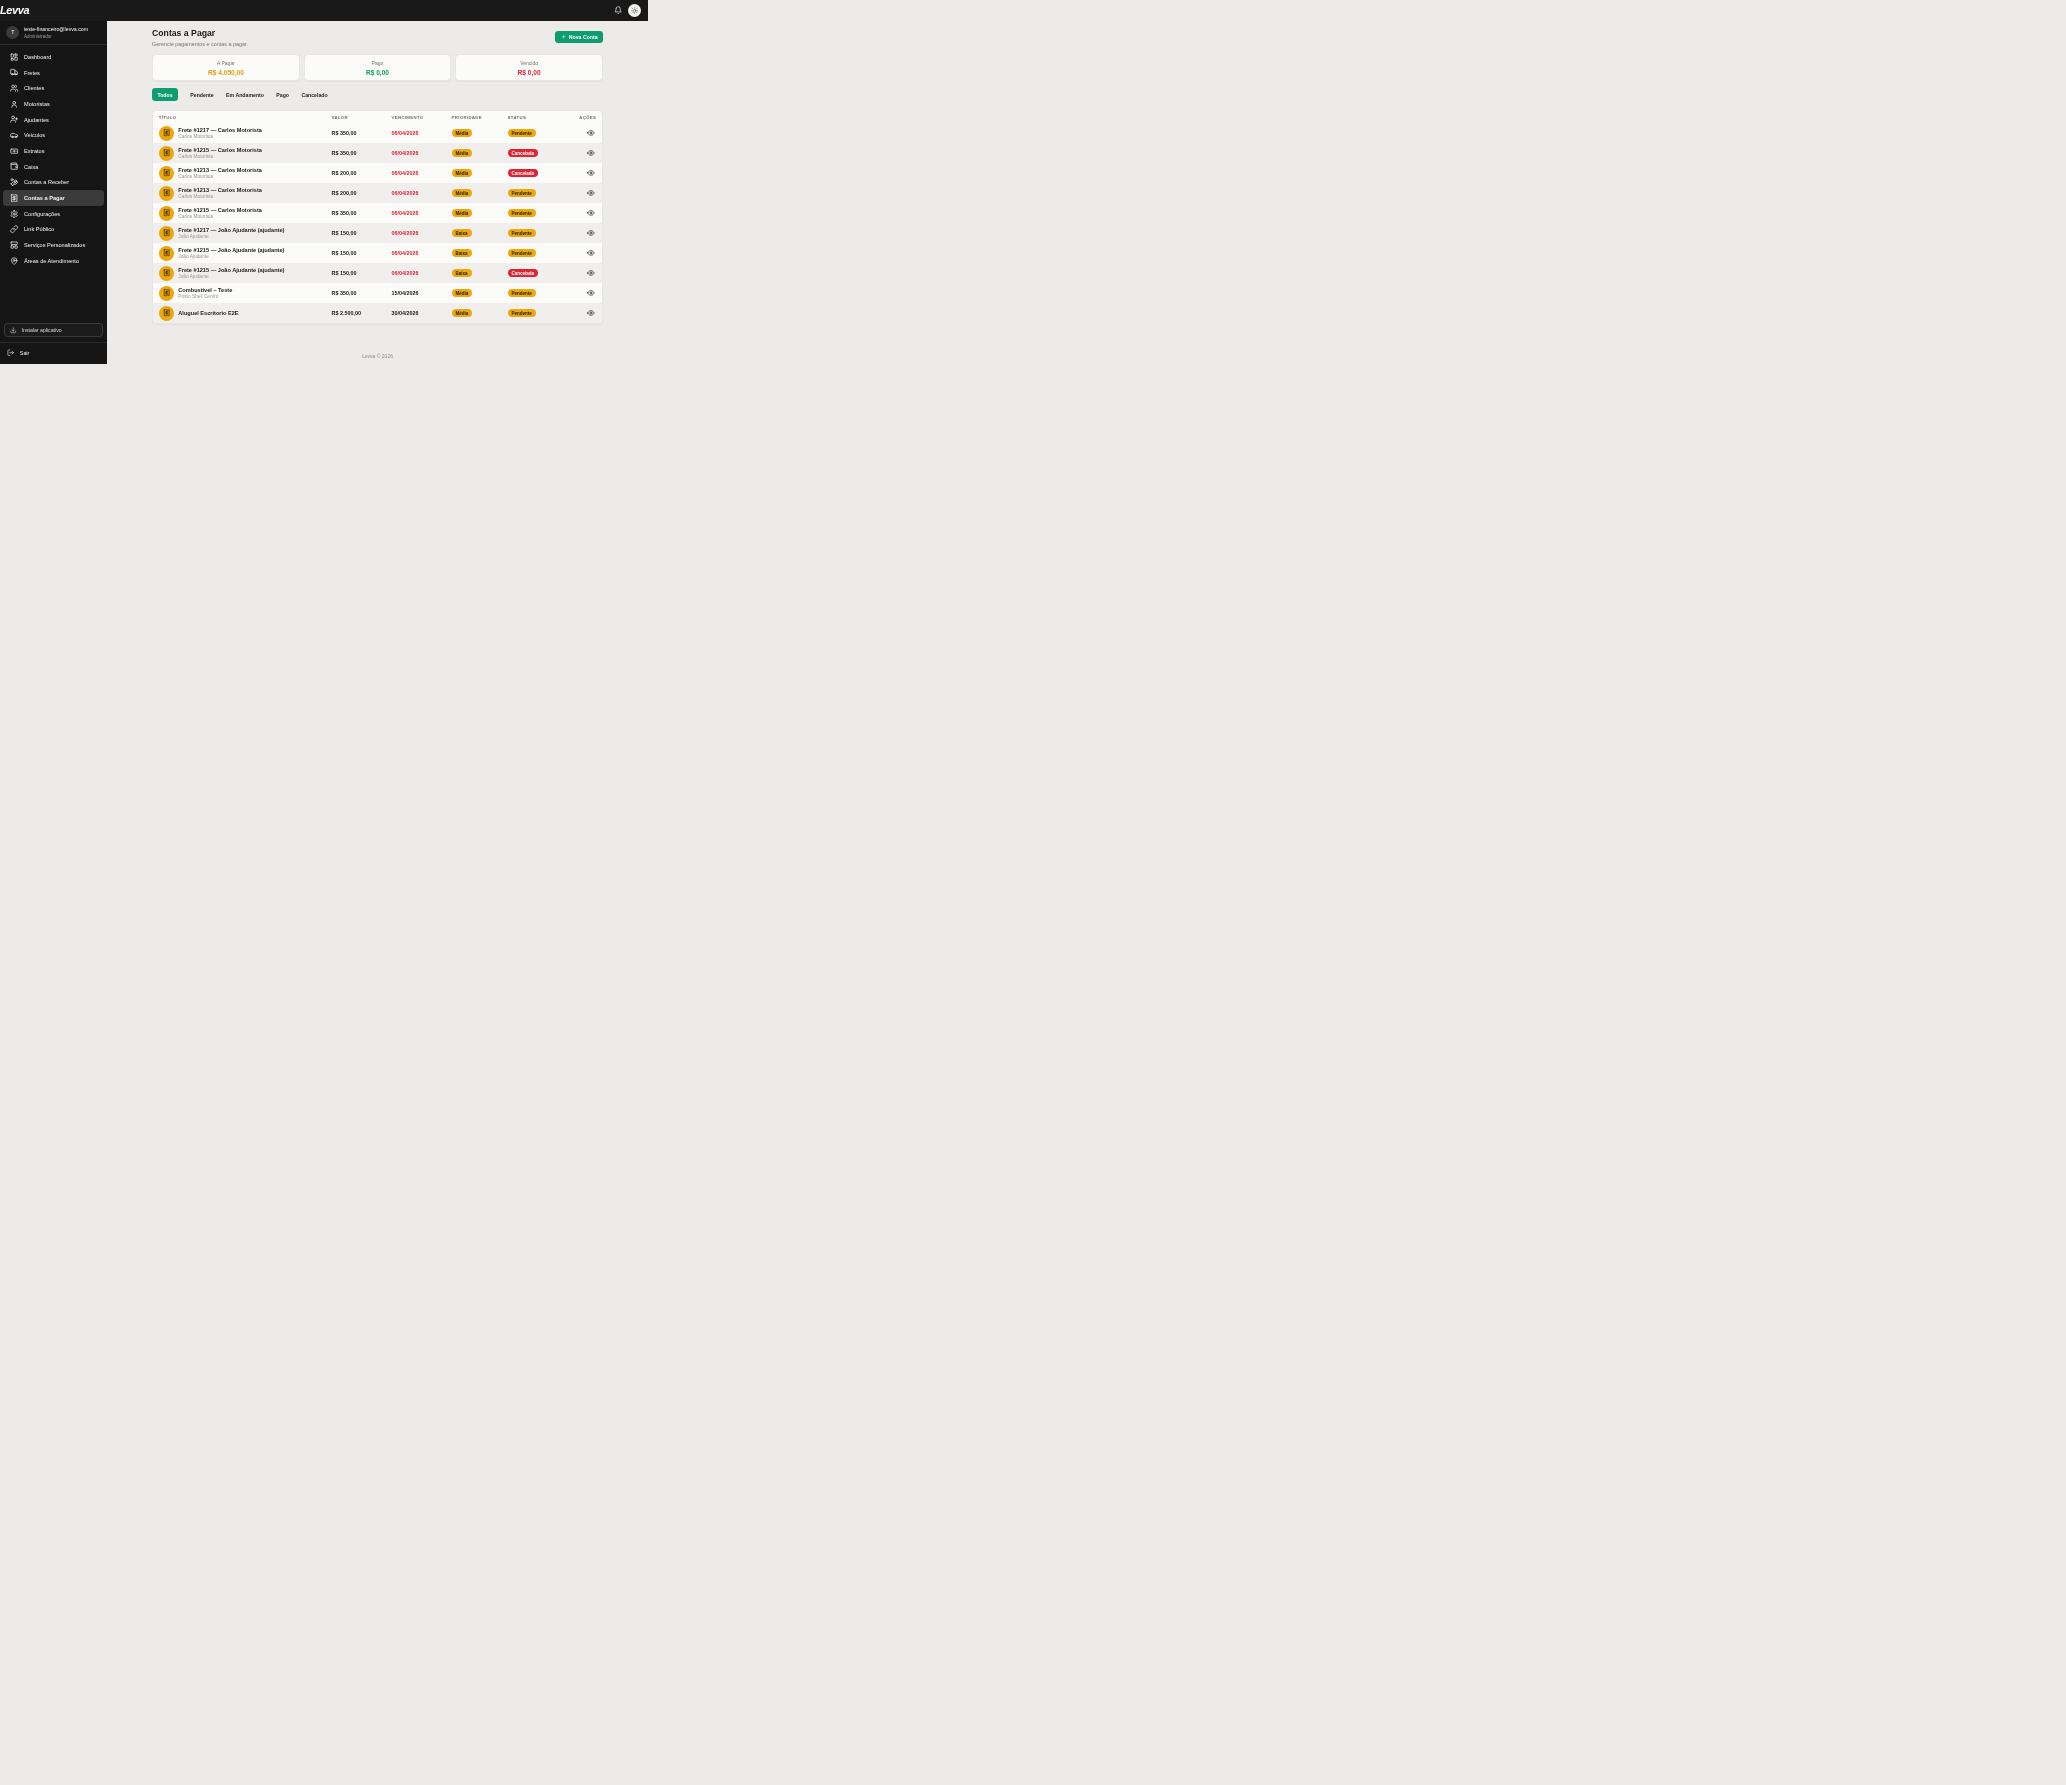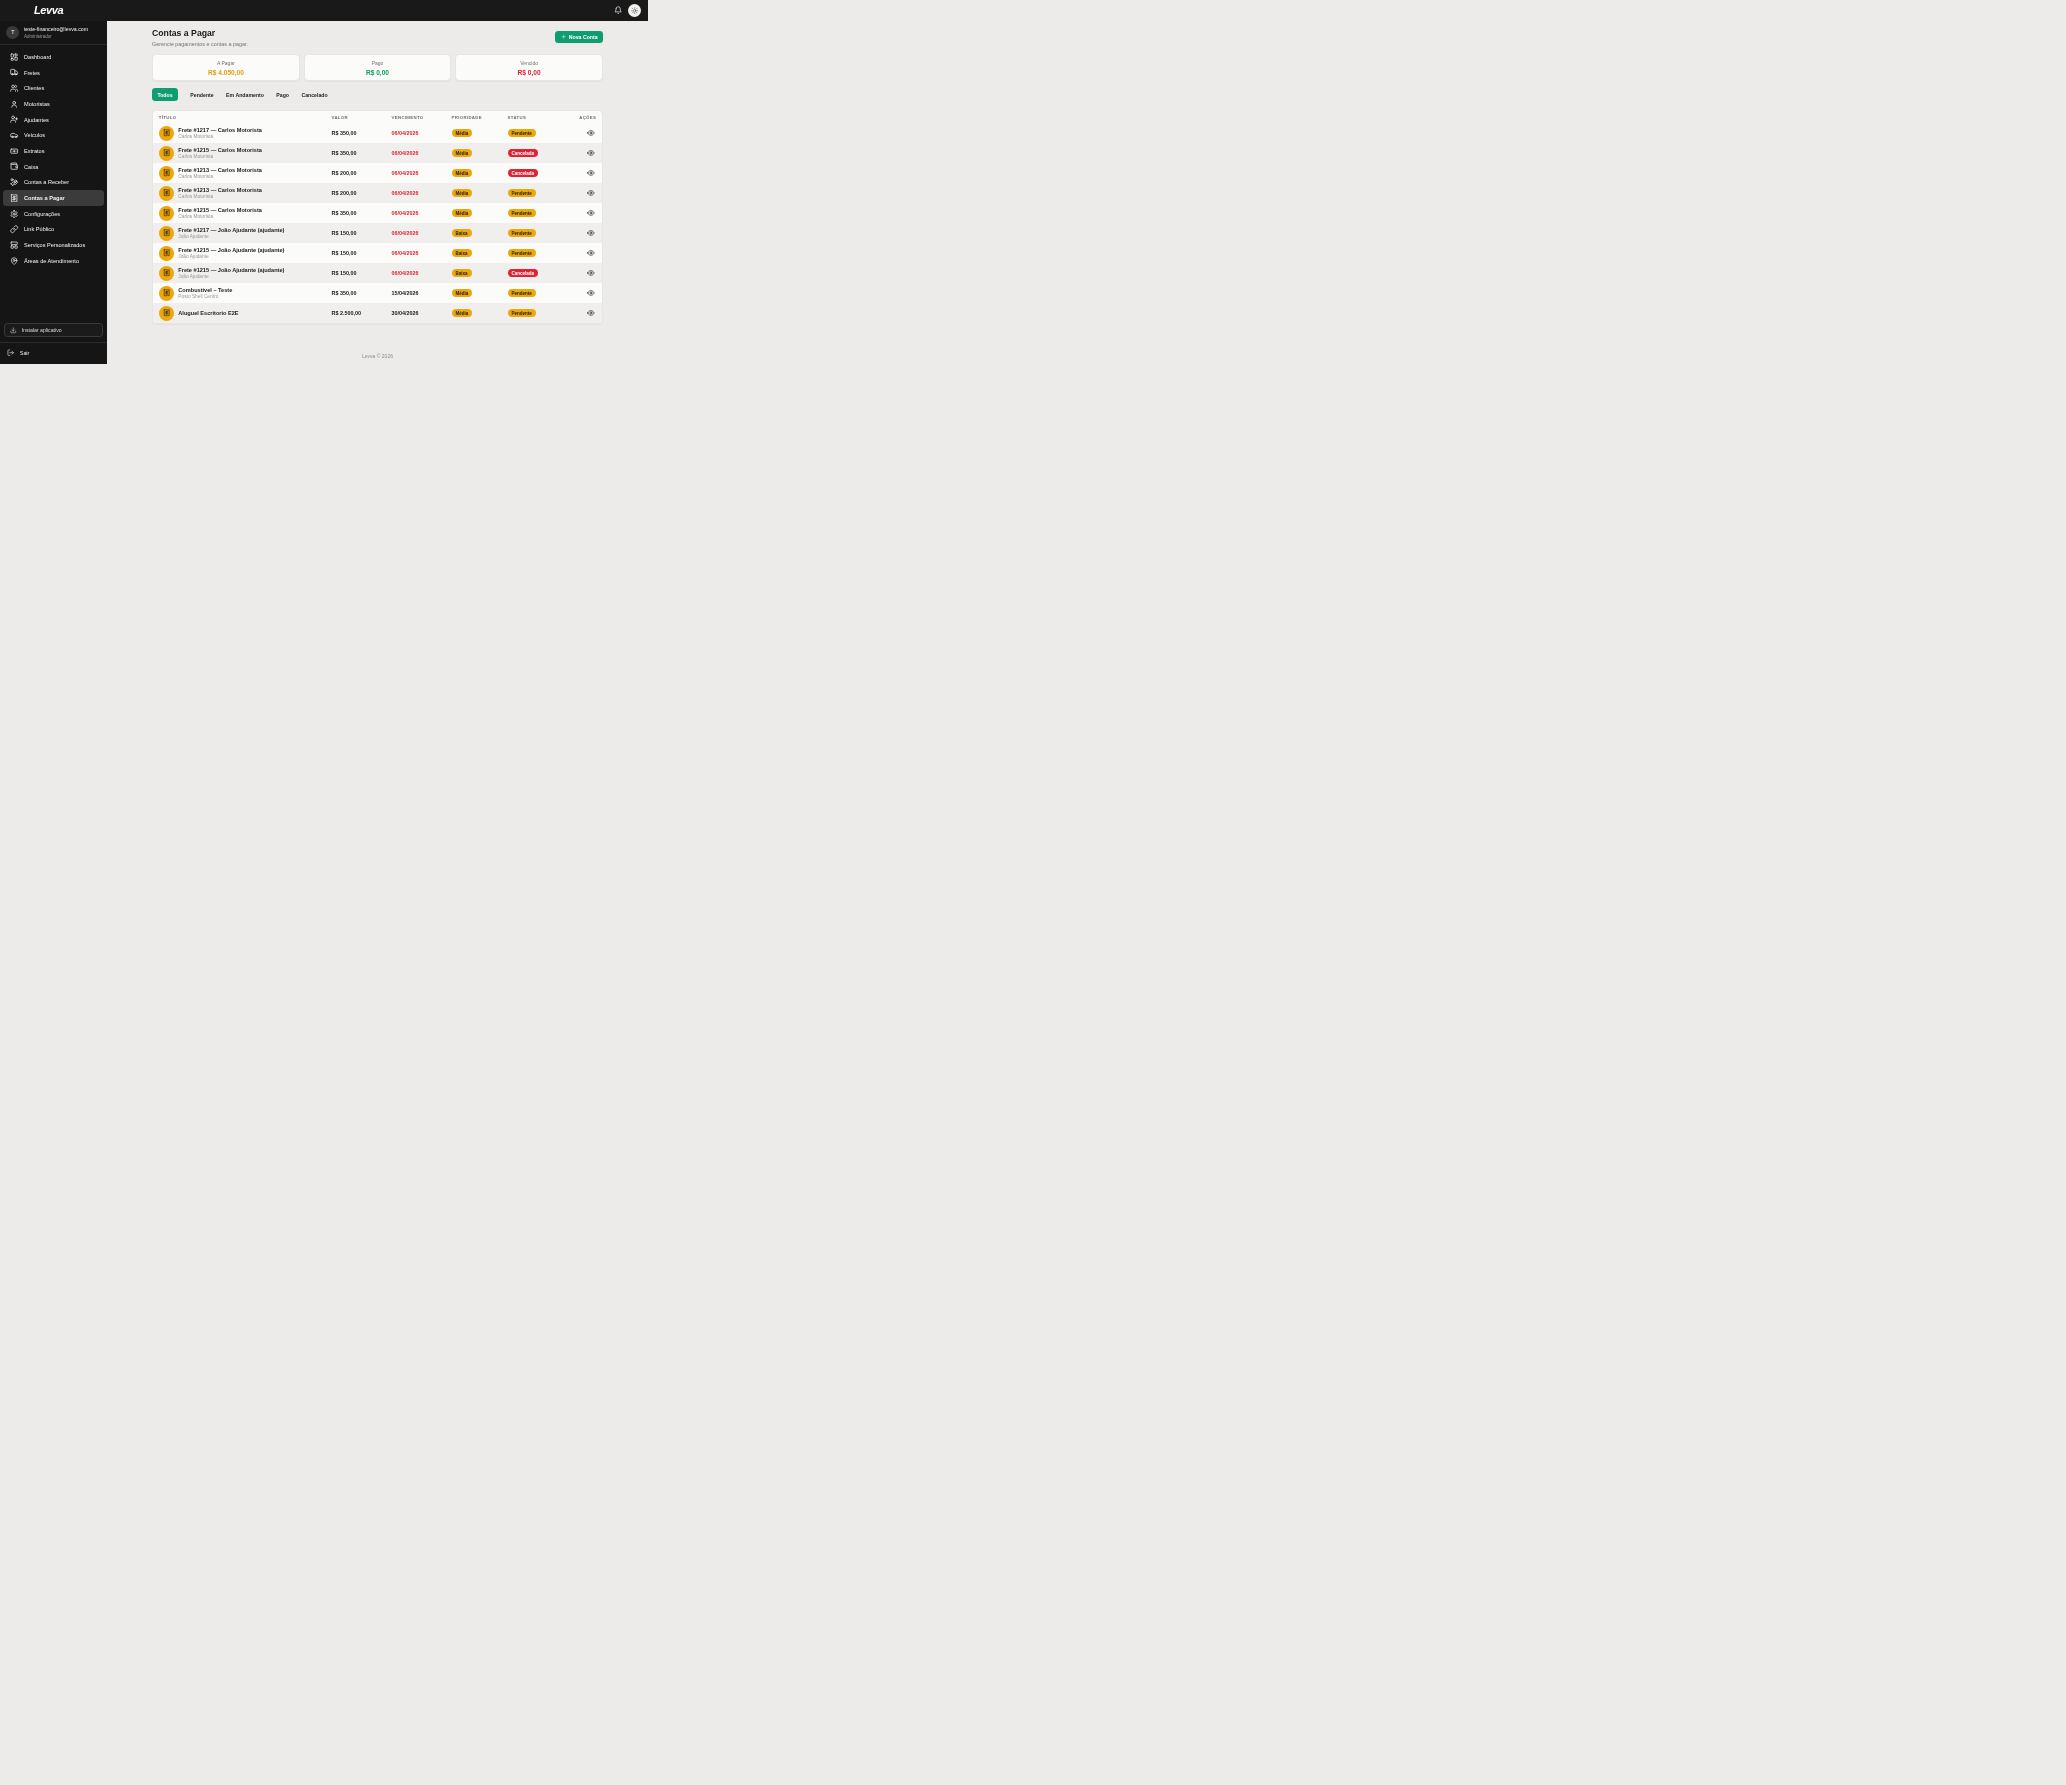--- a/index.html
+++ b/index.html
@@ -4,21 +4,21 @@
 <style>
   html,body{margin:0;padding:0}
   body{width:648px;height:364px;position:relative;overflow:hidden;
        font-family:"Liberation Sans",sans-serif;background:#ECEBE9;-webkit-font-smoothing:antialiased}
   svg{width:100%;height:100%;display:block}
   .ic{display:flex;flex:none}
 
   
   .topbar{position:absolute;top:0;left:0;right:0;height:20.7px;background:#191919;
           display:flex;align-items:center;justify-content:space-between;z-index:3}
-  .logo{color:#fff;font-size:11px;font-weight:800;letter-spacing:-0.4px;margin-left:34px;font-style:italic}
+  .logo{color:#fff;font-size:11px;font-weight:800;letter-spacing:-0.4px;font-style:italic}
   .topbar-right{display:flex;align-items:center;gap:5.8px;margin-right:6.6px}
   .bell{width:8.3px;height:8.3px;color:#F2F2F2}
   .theme-btn{width:13.6px;height:13.6px;border-radius:50%;background:#F2F1EE;border:none;
              display:flex;align-items:center;justify-content:center;color:#4A4A4A;cursor:pointer}
   .theme-btn .ic{width:7.4px;height:7.4px}
 
   
   .sidebar{position:absolute;top:20.7px;left:0;bottom:0;width:107px;background:#151515;
            display:flex;flex-direction:column;z-index:2;box-sizing:border-box}
   .user-block{display:flex;align-items:center;gap:4.5px;padding:0 6.2px;height:23.6px;

